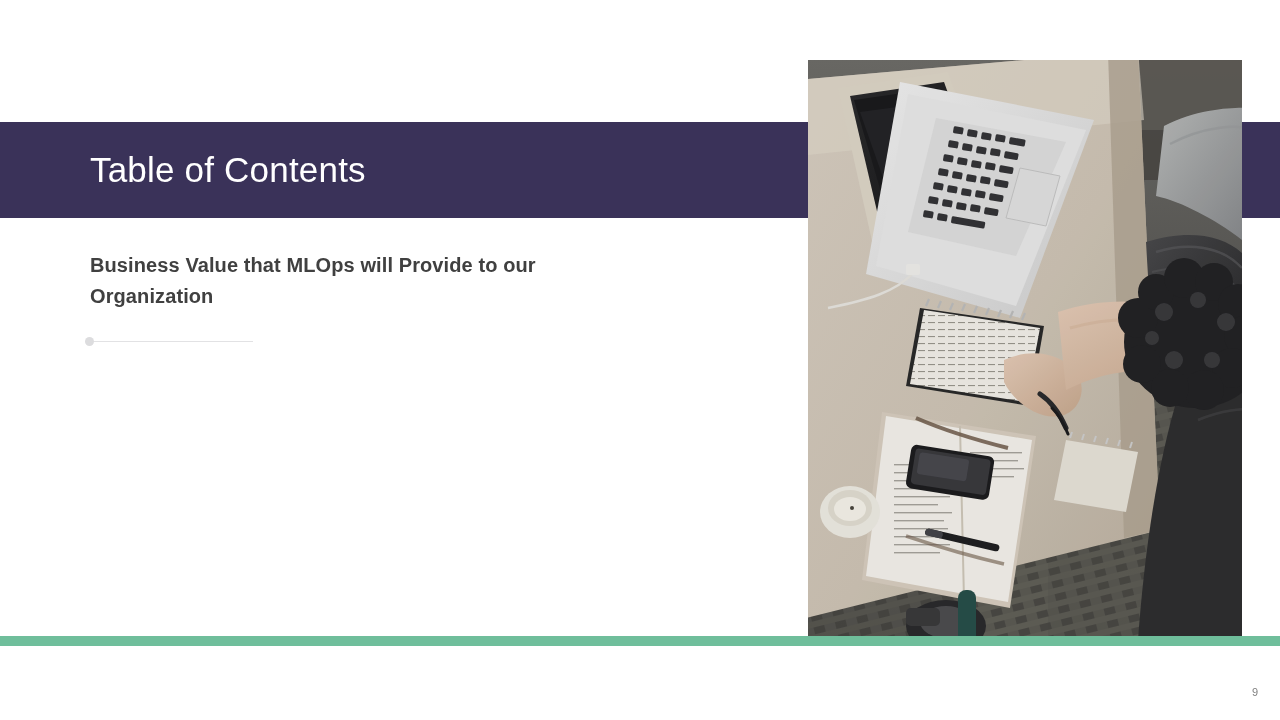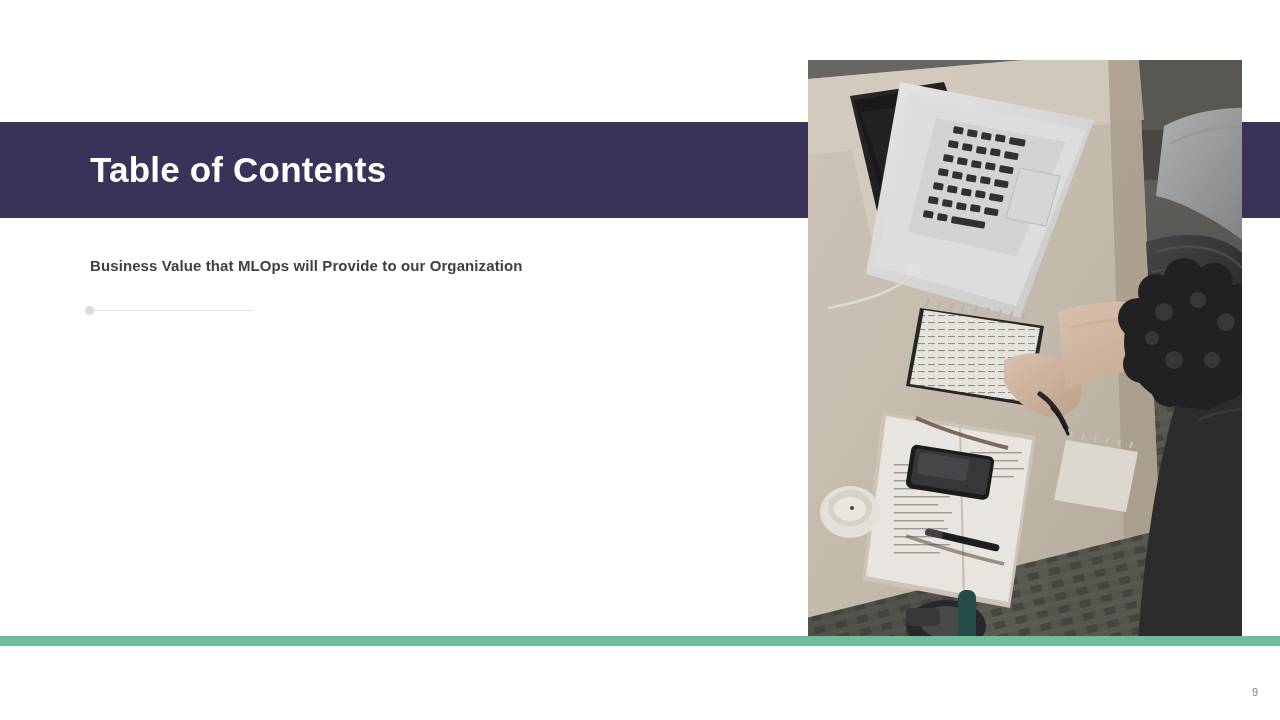--- a/index.html
+++ b/index.html
@@ -31,21 +31,21 @@
     z-index:1;
   }
 
   .title-text {
     position:absolute;
     left:90px;
     top:145px;
     z-index:4;
     color:#ffffff;
     font-size:35px;
-    font-weight:bold;
+    font-weight:normal;
     letter-spacing:0.2px;
     line-height:50px;
     white-space:nowrap;
   }
 
   
   .photo {
     position:absolute;
     left:808px;
     top:60px;
@@ -65,21 +65,21 @@
     top:250px;
     width:760px;
     z-index:2;
   }
 
   .toc-item { position:relative; padding-left:90px; }
   .toc-item.first { margin-bottom:72px; }
 
   .toc-label {
     color:#404040;
-    font-size:15px;
+    font-size:20px;
     font-weight:bold;
     line-height:31px;
     letter-spacing:0.1px;
     max-width:560px;
   }
 
   .toc-divider {
     position:relative;
     margin-top:25px;
     margin-left:-5px;

